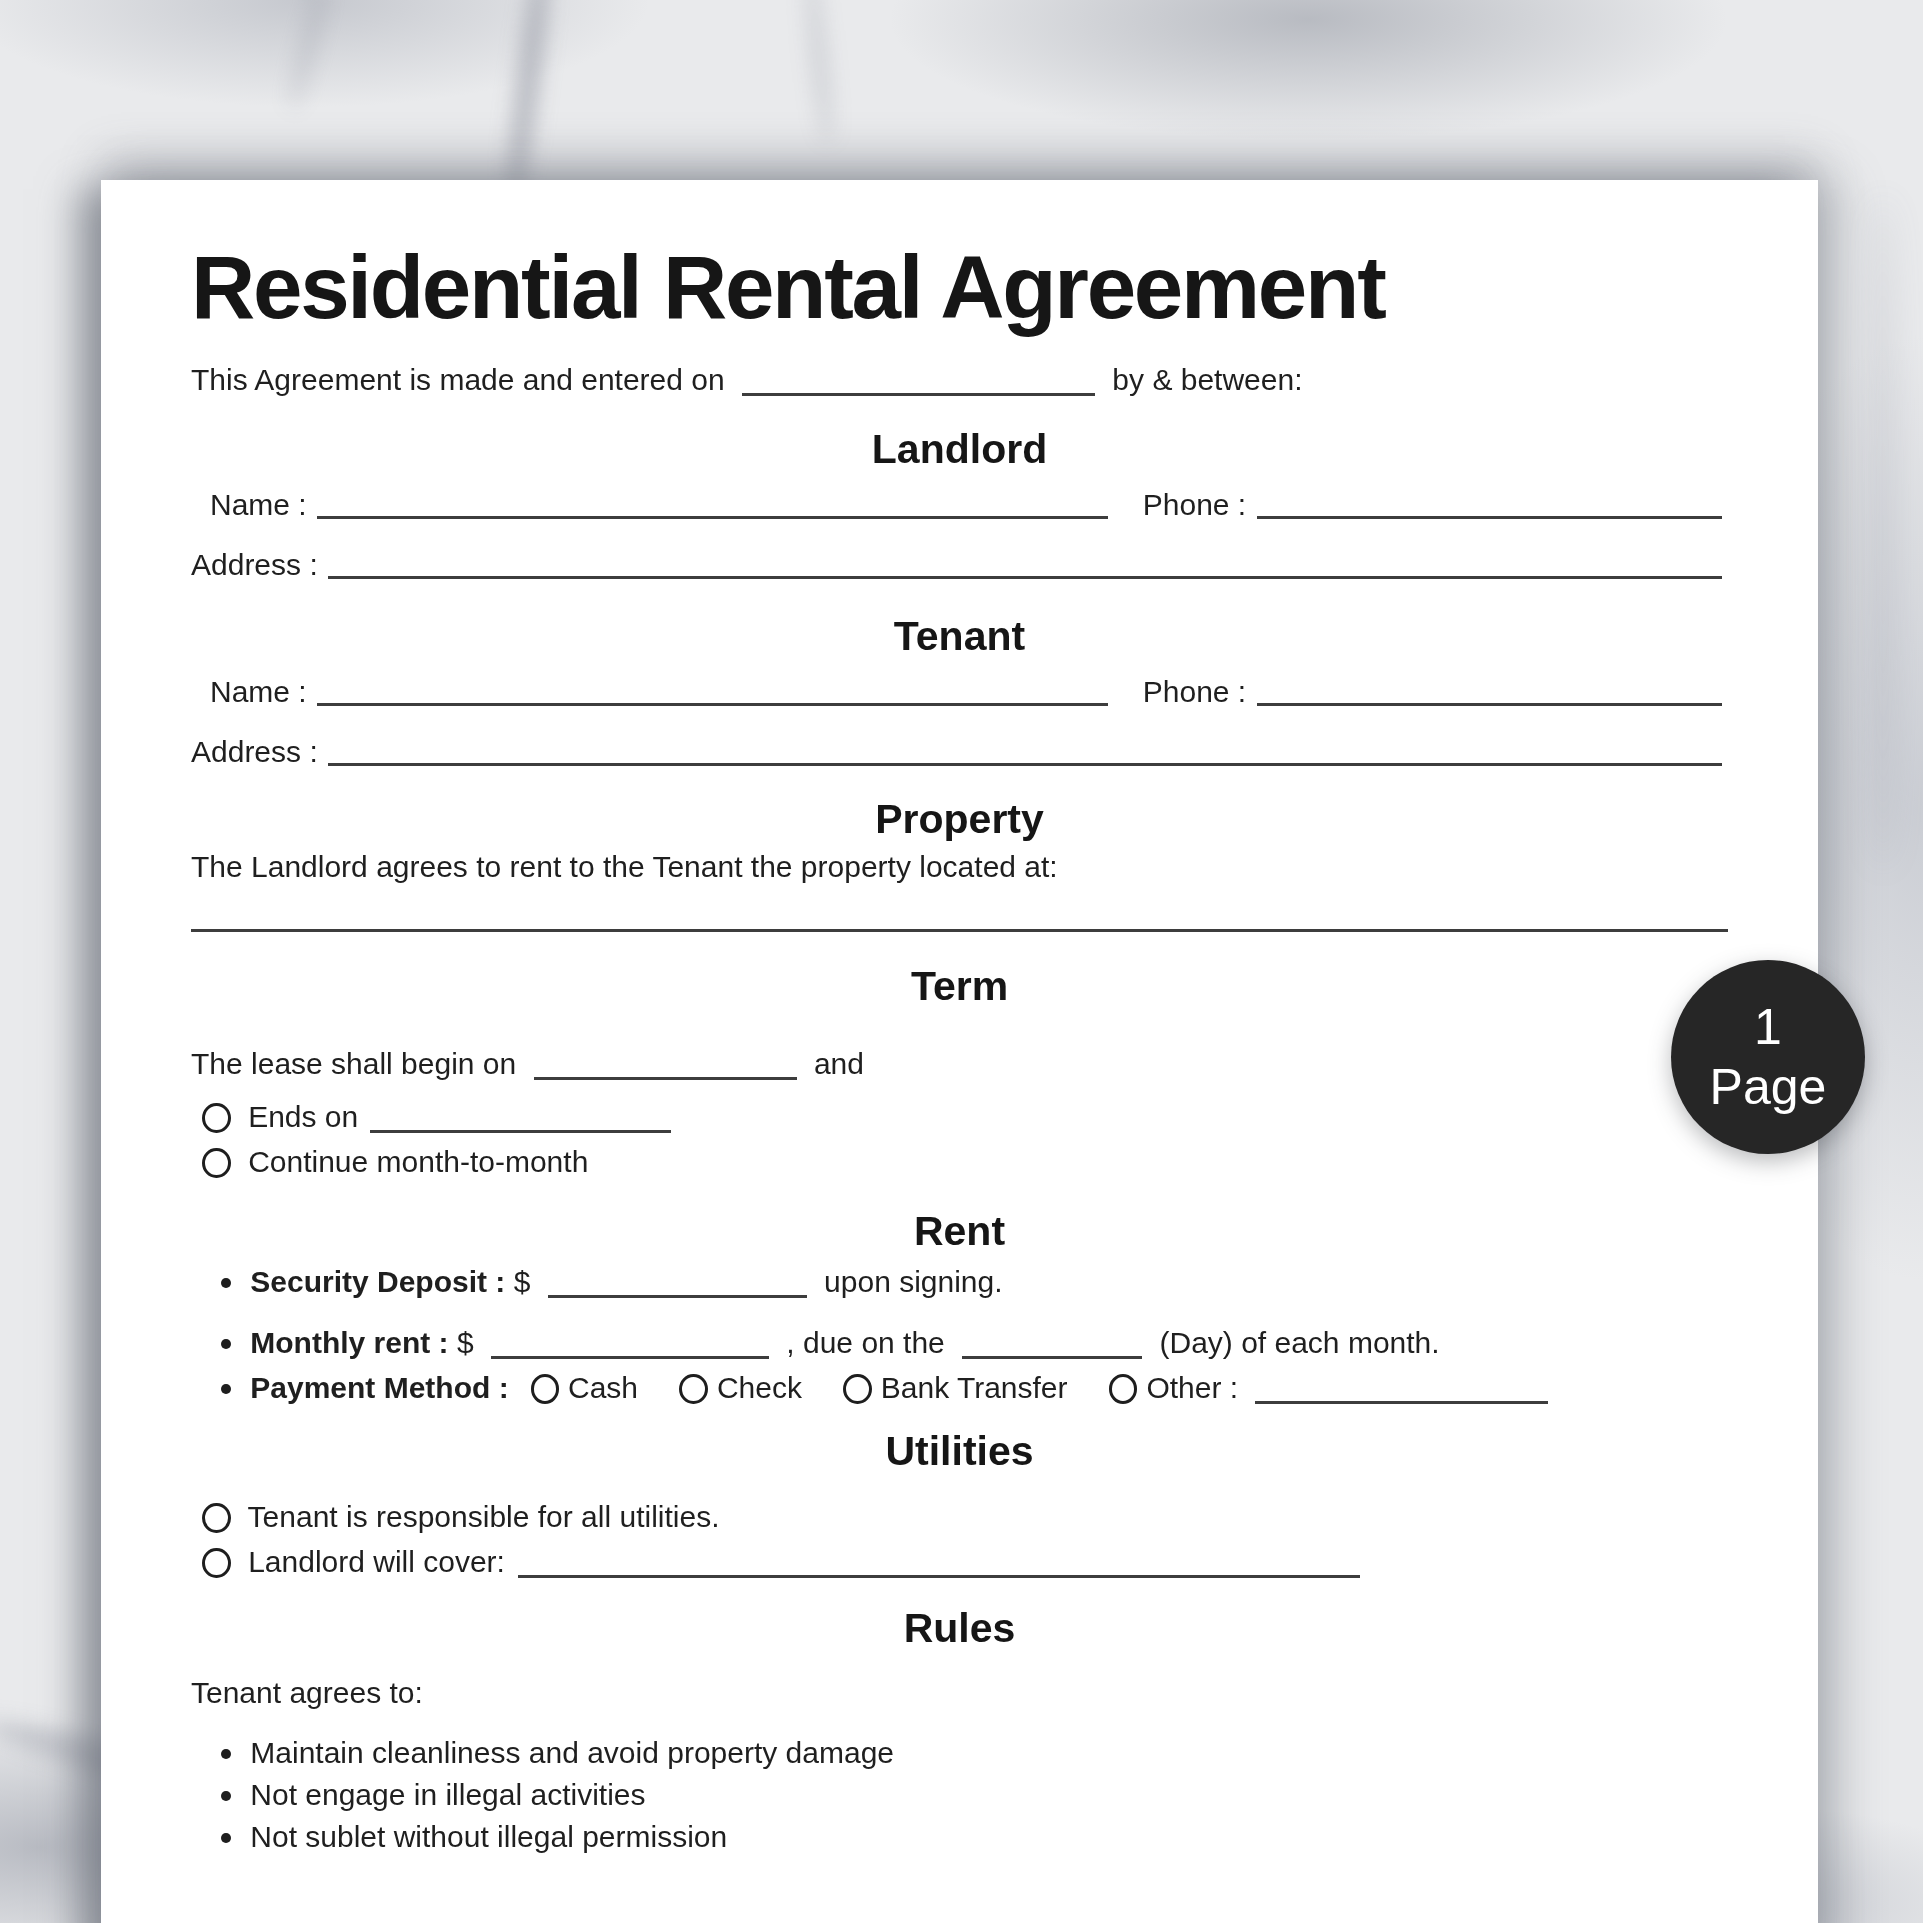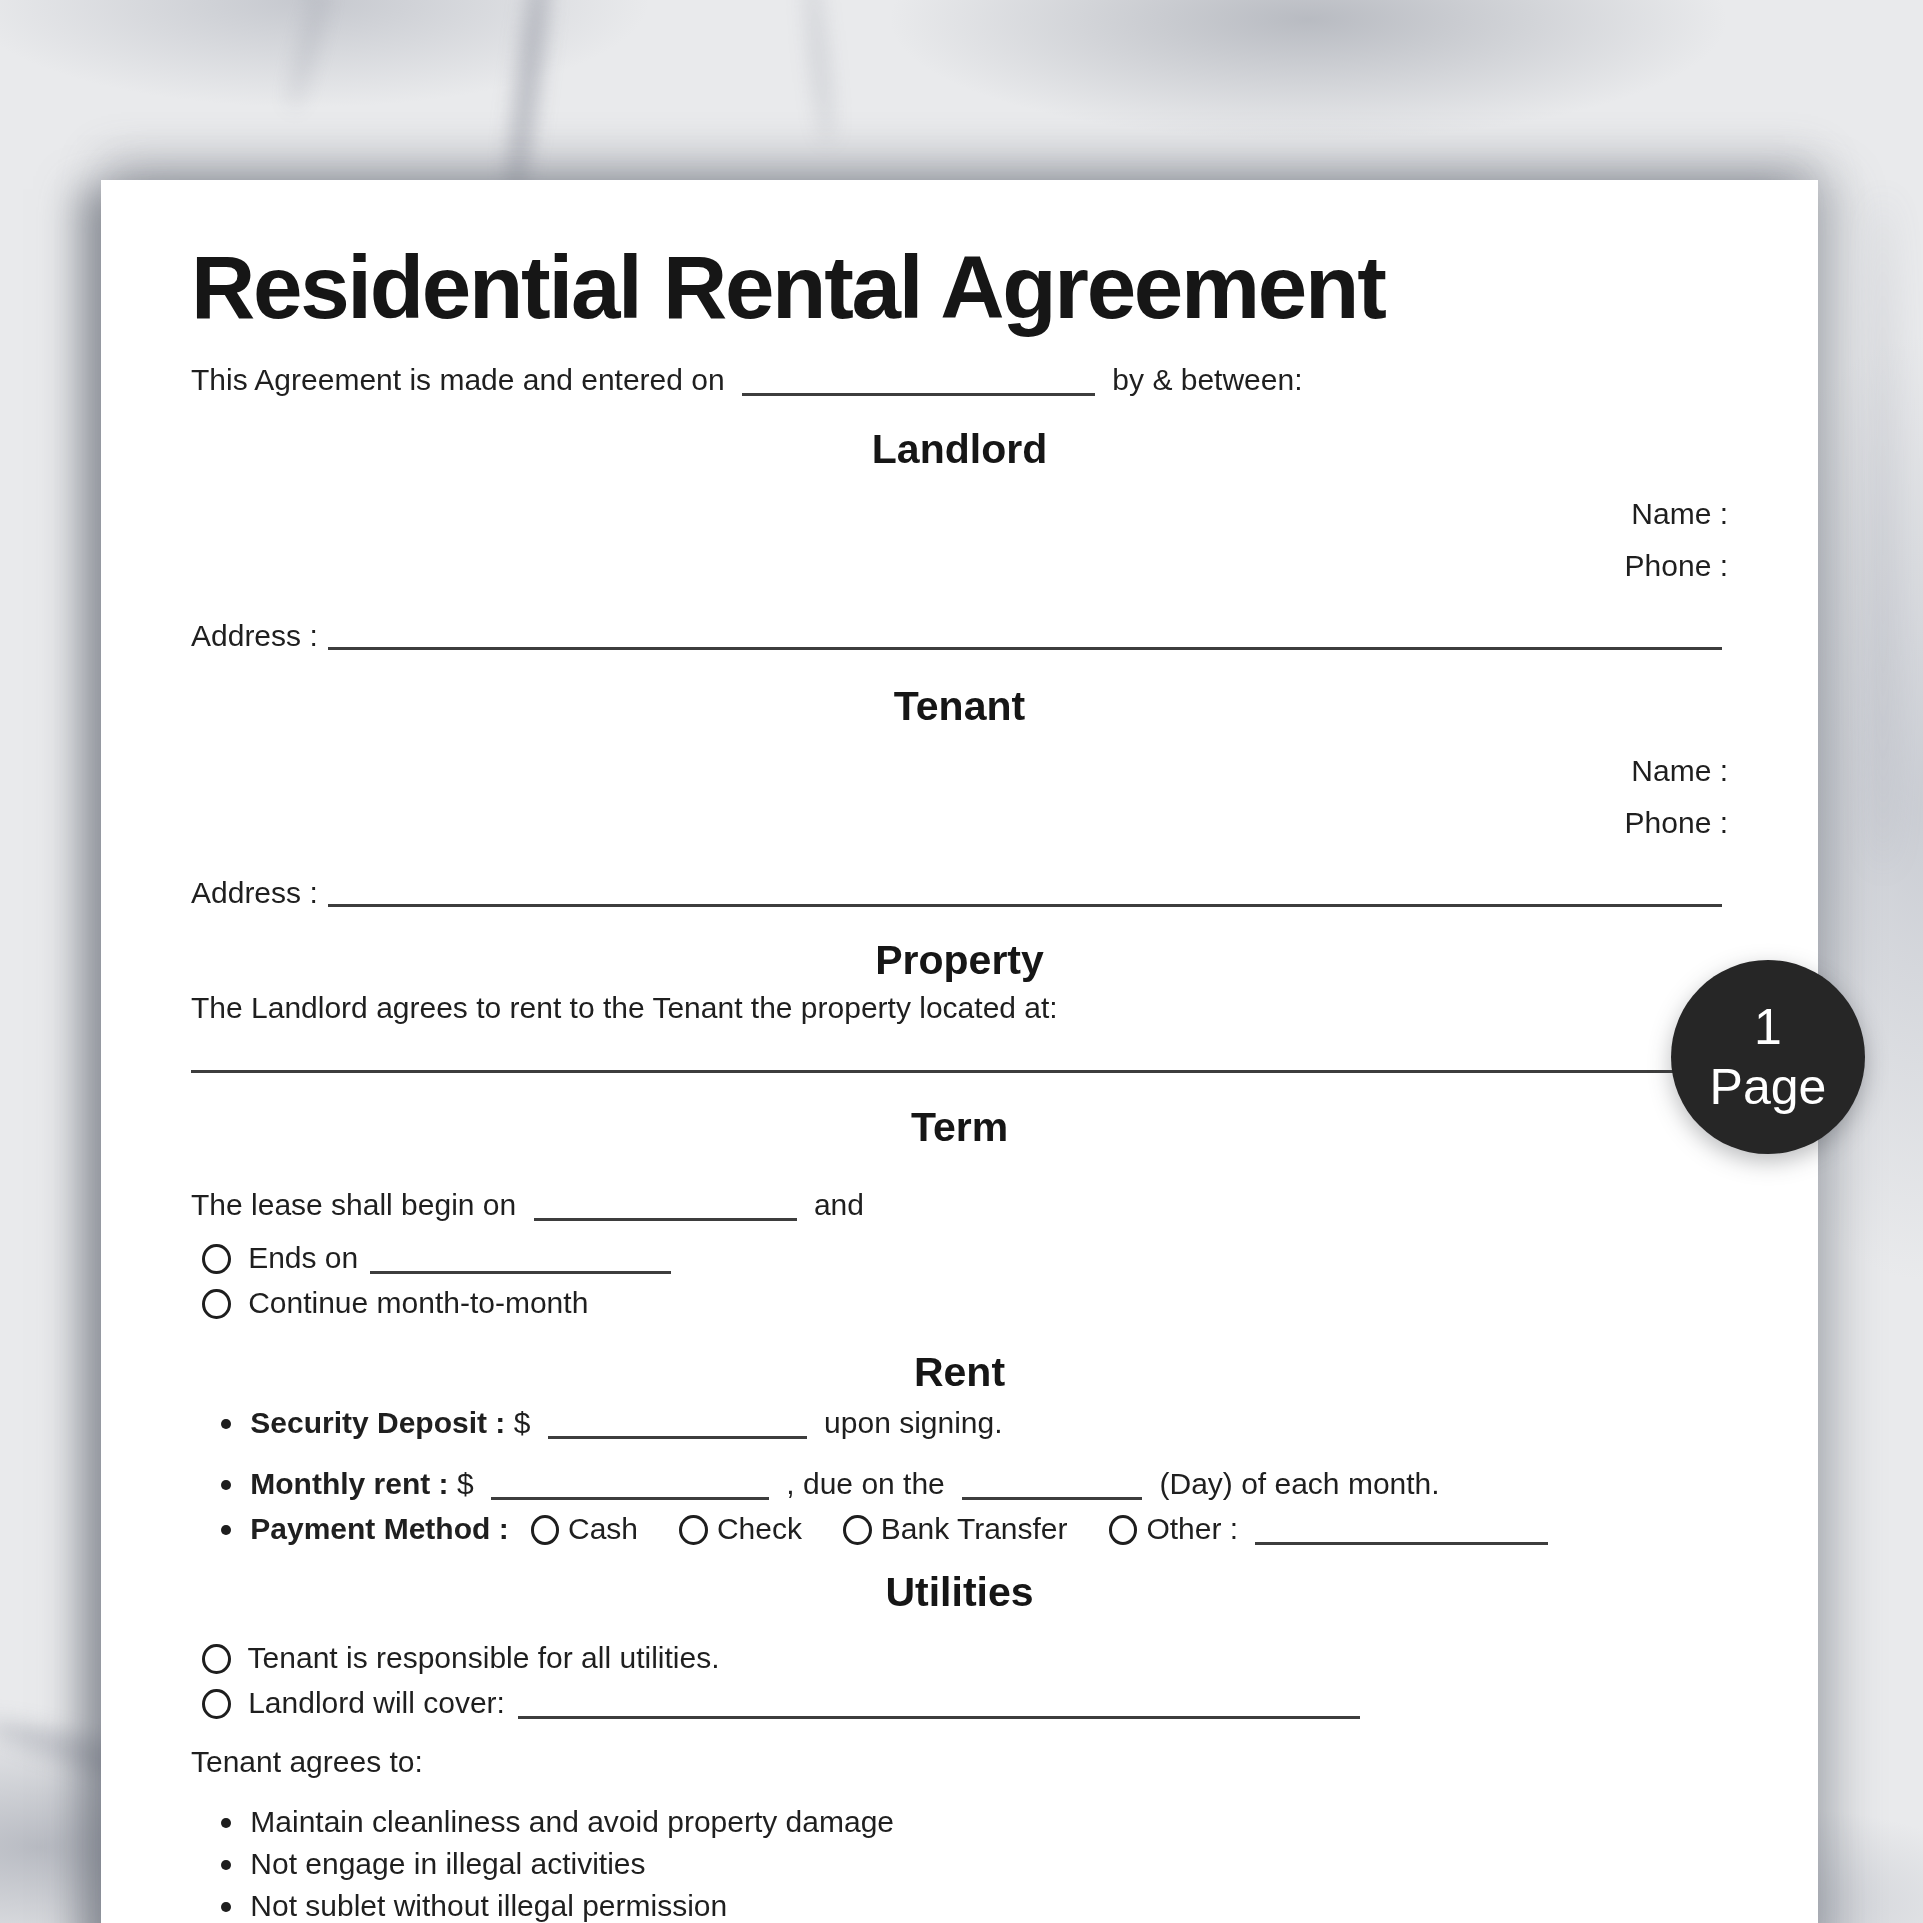--- a/index.html
+++ b/index.html
@@ -90,21 +90,21 @@
   .row .line {
     border-bottom: 3px solid #3d3d3d;
     height: 0;
     margin: 0 6px 6.8px 10.5px;
   }
   .line.grow-lg { flex: 1.7; }
   .line.grow-sm { flex: 1; }
   .line.grow-full { flex: 1; }
   .lbl.phone { margin-left: 28.6px; }
 
-  .name-row { padding-left: 19px; margin-top: 17px; flex-direction: column; }
+  .name-row { padding-left: 19px; margin-top: 8px; }
   .addr-row { margin-top: 18px; }
 
   .h-landlord { margin-top: 21px; }
   .h-tenant   { margin-top: 22.5px; }
   .h-property { margin-top: 19.5px; }
   .h-term     { margin-top: 27px; }
   .h-rent     { margin-top: 21px; }
   .h-utilities{ margin-top: 15px; }
   .h-rules    { margin-top: 18px; }
 
@@ -288,20 +288,21 @@
     <div class="choice-row" style="margin-top:18px;">
       <span class="radio"></span>
       <span>Tenant is responsible for all utilities.</span>
     </div>
     <div class="choice-row">
       <span class="radio"></span>
       <span>Landlord will cover:</span>
       <span class="blank w1120"></span>
     </div>
 
+    <div class="section-heading h-rules">Rules</div>
 
     <div class="rules-intro">Tenant agrees to:</div>
 
     <div class="rules-list">
       <div class="bullet-row first">
         <span class="dot"></span>
         <span>Maintain cleanliness and avoid property damage</span>
       </div>
       <div class="bullet-row">
         <span class="dot"></span>

